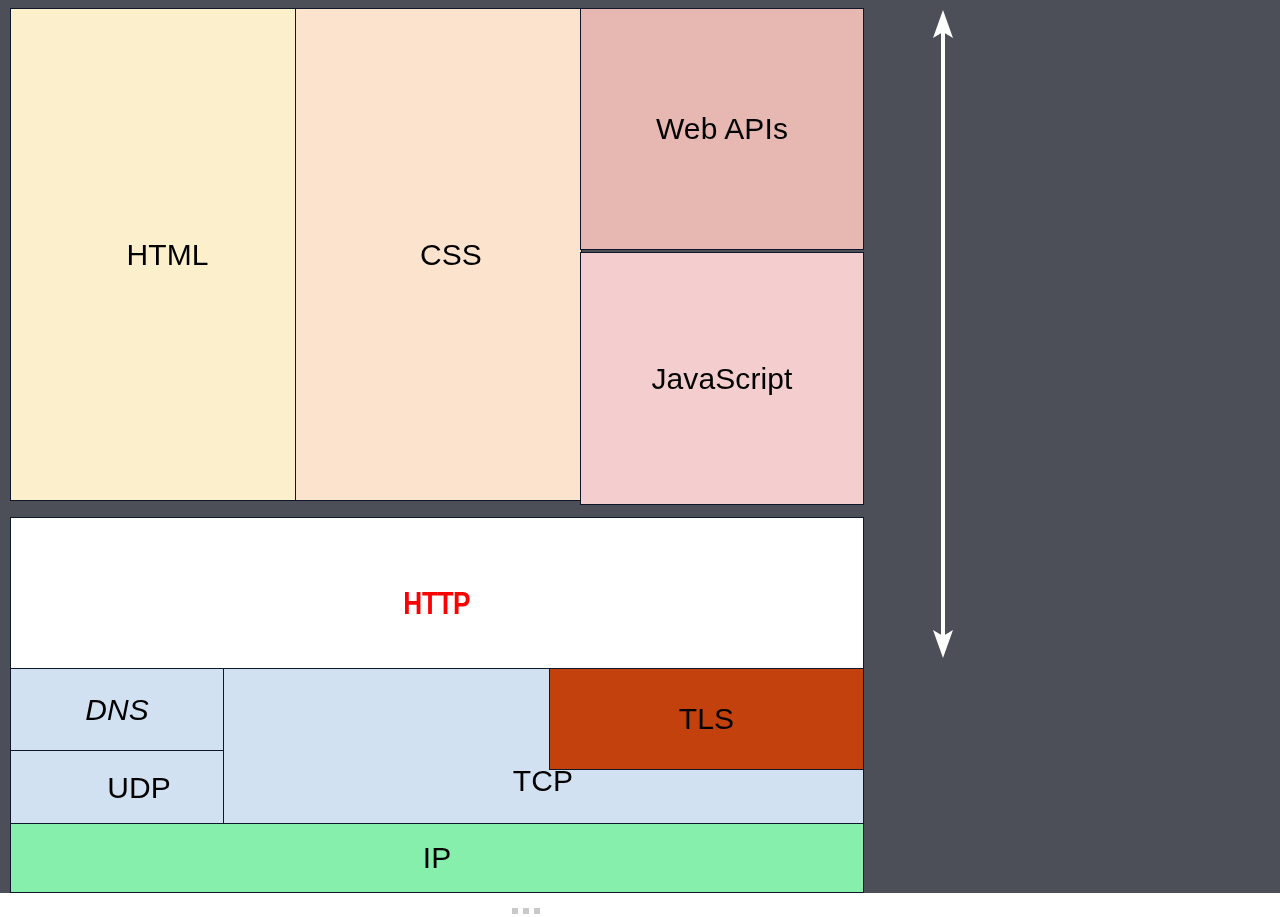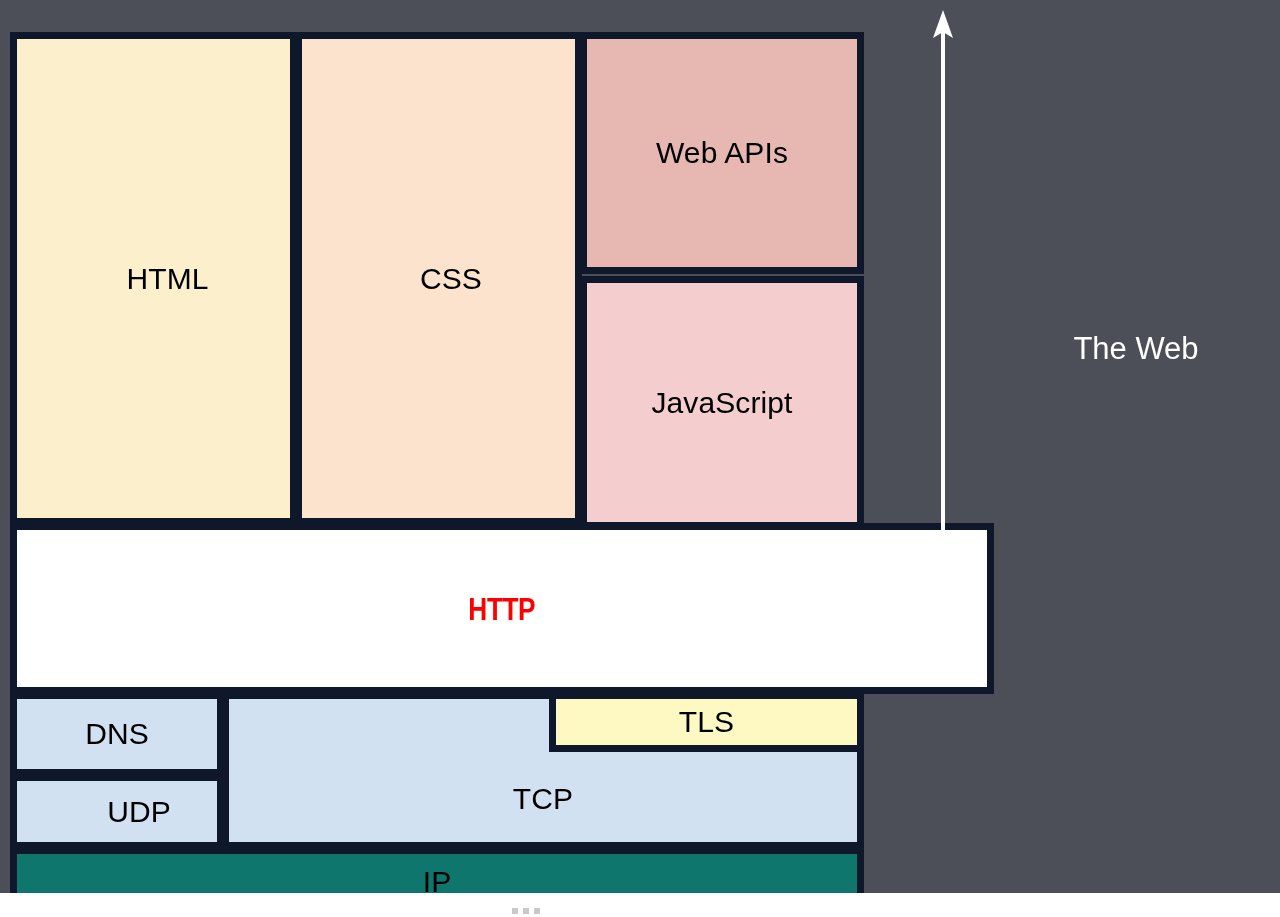--- a/index.html
+++ b/index.html
@@ -26,61 +26,60 @@
     position: absolute;
     left: 10px;
     top: 8px;
     width: 854px;
     height: 885px;
   }
 
   .cell {
     position: absolute;
     box-sizing: border-box;
-    border: 7px solid #0f172a;
+    border: 1px solid #0f172a;
     display: flex;
     align-items: center;
     justify-content: center;
     color: #000000;
     font-size: 30px;
     font-weight: 400;
     line-height: 1;
     letter-spacing: 0.1px;
     white-space: nowrap;
-    margin-top: 24px;
   }
 
   
   .cell-html      { left: 0px;   top: 0px;   width: 287px; height: 493px; background: #fcefcb; padding-left: 28px; }
   .cell-css       { left: 285px; top: 0px;   width: 287px; height: 493px; background: #fbe3cd; padding-left: 25px; }
   .cell-webapis   { left: 570px; top: 0px;   width: 284px; height: 242px; background: #e7b8b1; }
   .cell-js        { left: 570px; top: 244px; width: 284px; height: 253px; background: #f4cdce; }
 
   
   .cell-http {
-    left: 0px; top: 491px; width: 984px; height: 171px;
+    left: 0px; top: 509px; width: 854px; height: 171px;
     background: #ffffff;
   }
   .http-label {
     color: #ff0000;
     font-weight: bold;
     font-size: 32px;
     font-family: "Liberation Sans Narrow", "Liberation Sans", sans-serif;
     letter-spacing: -0.5px;
     transform: scaleX(0.82);
     transform-origin: center;
   }
 
   
-  .cell-dns  { left: 0px;   top: 660px; width: 214px; height: 84px;  background: #d2e1f2; }
+  .cell-dns  { left: 0px;   top: 660px; width: 214px; height: 84px;  background: #d2e1f2; font-style: italic; }
   .cell-udp  { left: 0px;   top: 742px; width: 214px; height: 75px;  background: #d2e1f2; padding-left: 44px; }
   .cell-tcp  { left: 212px; top: 660px; width: 642px; height: 157px; background: #d2e1f2;
                align-items: flex-end; padding-bottom: 28px; text-align: right; }
-  .cell-tls  { left: 539px; top: 660px; width: 315px; height: 60px;  background: #fef9c3; }
-  .cell-ip   { left: 0px;   top: 815px; width: 854px; height: 70px;  background: #0f766e; }
+  .cell-tls  { left: 539px; top: 660px; width: 315px; height: 102px;  background: #c2410c; }
+  .cell-ip   { left: 0px;   top: 815px; width: 854px; height: 70px;  background: #86efac; }
 
   
   .scope-arrow {
     position: absolute;
     left: 922px;
     top: 8px;
     width: 42px;
     height: 652px;
   }
   .scope-arrow svg { display: block; }
@@ -170,23 +169,20 @@
   </div>
 
   <div class="scope-arrow">
     <svg width="42" height="652" viewBox="0 0 42 652" xmlns="http://www.w3.org/2000/svg">
       <line x1="21" y1="22" x2="21" y2="630" stroke="#ffffff" stroke-width="4"></line>
       <polygon points="21,2 31,30 21,24 11,30" fill="#ffffff"></polygon>
       <polygon points="21,650 31,622 21,628 11,622" fill="#ffffff"></polygon>
     </svg>
   </div>
 
-  <div class="web-label">
-    <span>The Web</span>
-  </div>
 
   <div class="bottom-strip"></div>
   <div class="grip-dots">
     <span></span>
     <span></span>
     <span></span>
   </div>
 
 </div>
 

